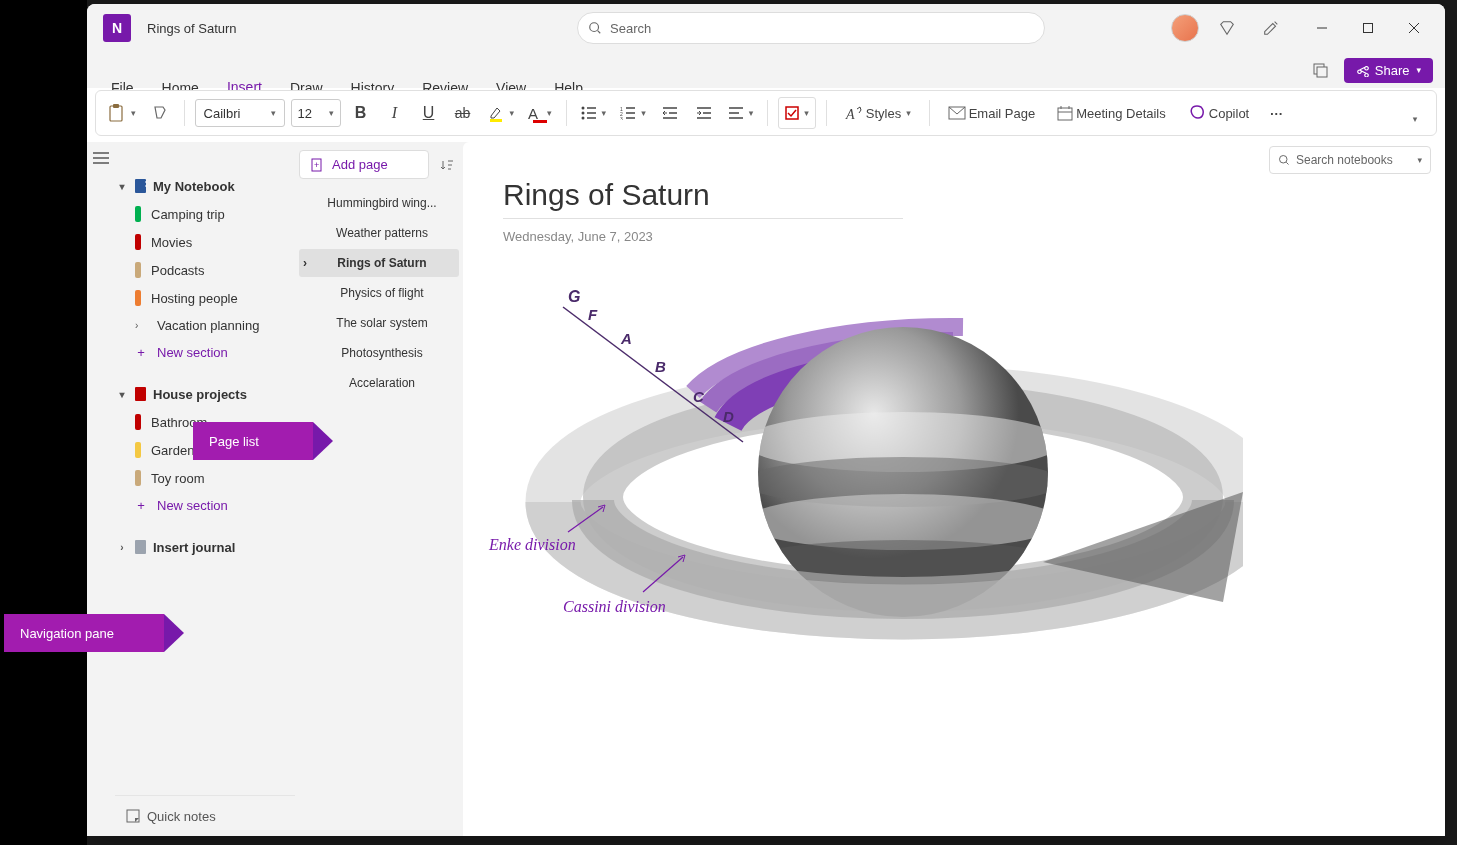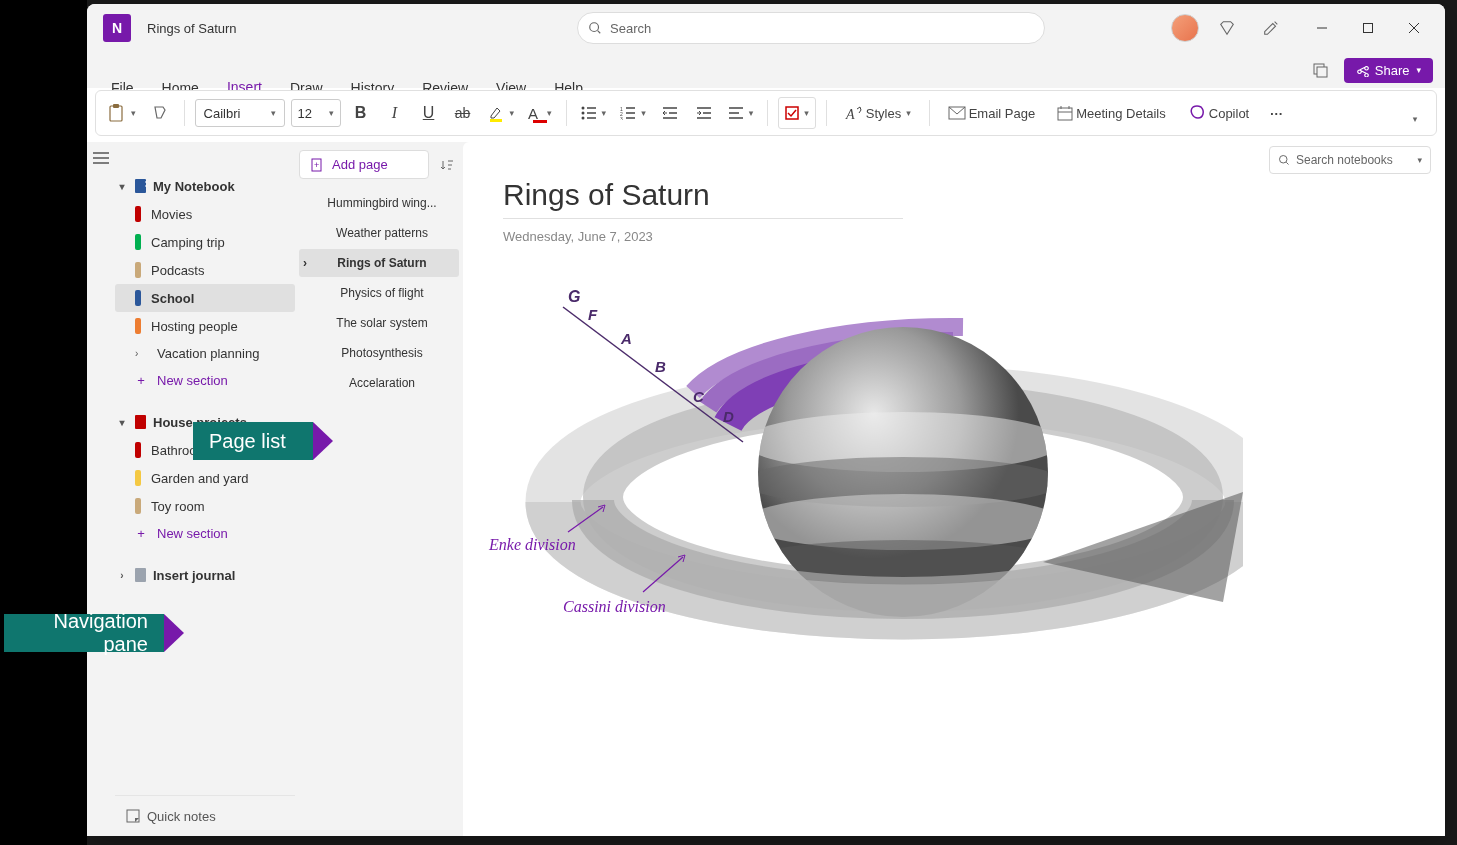--- a/index.html
+++ b/index.html
@@ -278,23 +278,23 @@
   position: absolute;
   top: 130px;
   left: 20px;
   width: 760px;
   height: 450px;
 }
 .expand-btn { position:absolute; top:10px; right:14px; color:#555; width:24px;height:24px;display:flex;align-items:center;justify-content:center;}
 
 .callout {
   position: absolute;
-  background: #0f766e;
+  background: #a21caf;
   color: #fff;
-  font-size: 20px;
+  font-size: 13px;
   padding: 8px 16px;
   display: flex;
   align-items: center;
   text-align: right;
 }
 .callout::after {
   content: '';
   position: absolute;
   right: -20px;
   top: 0;
@@ -541,34 +541,30 @@
       <div class="notebook-header">
         <span class="nb-chev">▾</span>
         <svg class="nb-icon" viewBox="0 0 16 16">
             <rect x="2" y="1" width="11" height="14" rx="1" fill="#2b579a"></rect>
             <rect x="12" y="3" width="2" height="2" fill="#fff" opacity="0.5"></rect>
             <rect x="12" y="7" width="2" height="2" fill="#fff" opacity="0.5"></rect>
           </svg>
         <span>My Notebook</span>
       </div>
       <div class="section-item">
+          <span class="sec-swatch" style="background:#00b050"></span>
+          <span>Camping trip</span>
+        </div>
+      <div class="section-item">
           <span class="sec-swatch" style="background:#c00000"></span>
           <span>Movies</span>
-        </div>
-      <div class="section-item">
-          <span class="sec-swatch" style="background:#00b050"></span>
-          <span>Camping trip</span>
         </div>
       <div class="section-item">
           <span class="sec-swatch" style="background:#c9a97a"></span>
           <span>Podcasts</span>
-        </div>
-      <div class="section-item selected">
-          <span class="sec-swatch" style="background:#2b579a"></span>
-          <span>School</span>
         </div>
       <div class="section-item">
           <span class="sec-swatch" style="background:#ed7d31"></span>
           <span>Hosting people</span>
         </div>
       <div class="section-item">
           <span class="sec-subchev">›</span>
           <span>Vacation planning</span>
         </div>
       <div class="section-item new-section">

